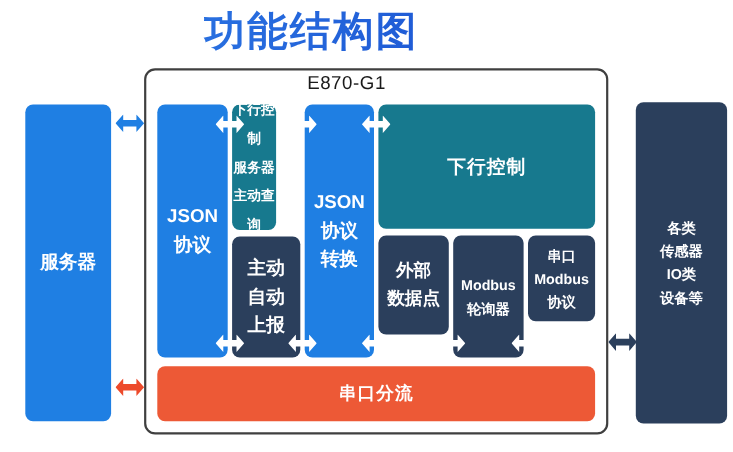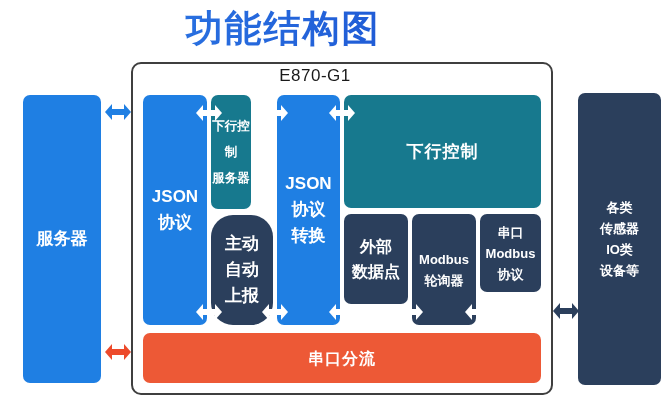--- a/index.html
+++ b/index.html
@@ -53,23 +53,24 @@
   <div class="device-label">E870-G1</div>
 
   <div class="box blue fs17" style="left:143px;top:95px;width:64px;height:230px;">
     <span>JSON</span>
     <span>协议</span>
   </div>
 
   <div class="box teal fs12" style="left:211px;top:95px;width:40px;height:114px;font-family:Liberation Serif, serif;">
     <span>下行控制</span>
     <span>服务器</span>
+    <span>主动查询</span>
   </div>
 
-  <div class="box navy fs17" style="left:211px;top:215px;width:62px;height:110px;border-radius:22px;">
+  <div class="box navy fs17" style="left:211px;top:215px;width:62px;height:110px;">
     <span>主动</span>
     <span>自动</span>
     <span>上报</span>
   </div>
 
   <div class="box blue fs17" style="left:277px;top:95px;width:63px;height:230px;">
     <span>JSON</span>
     <span>协议</span>
     <span>转换</span>
   </div>

